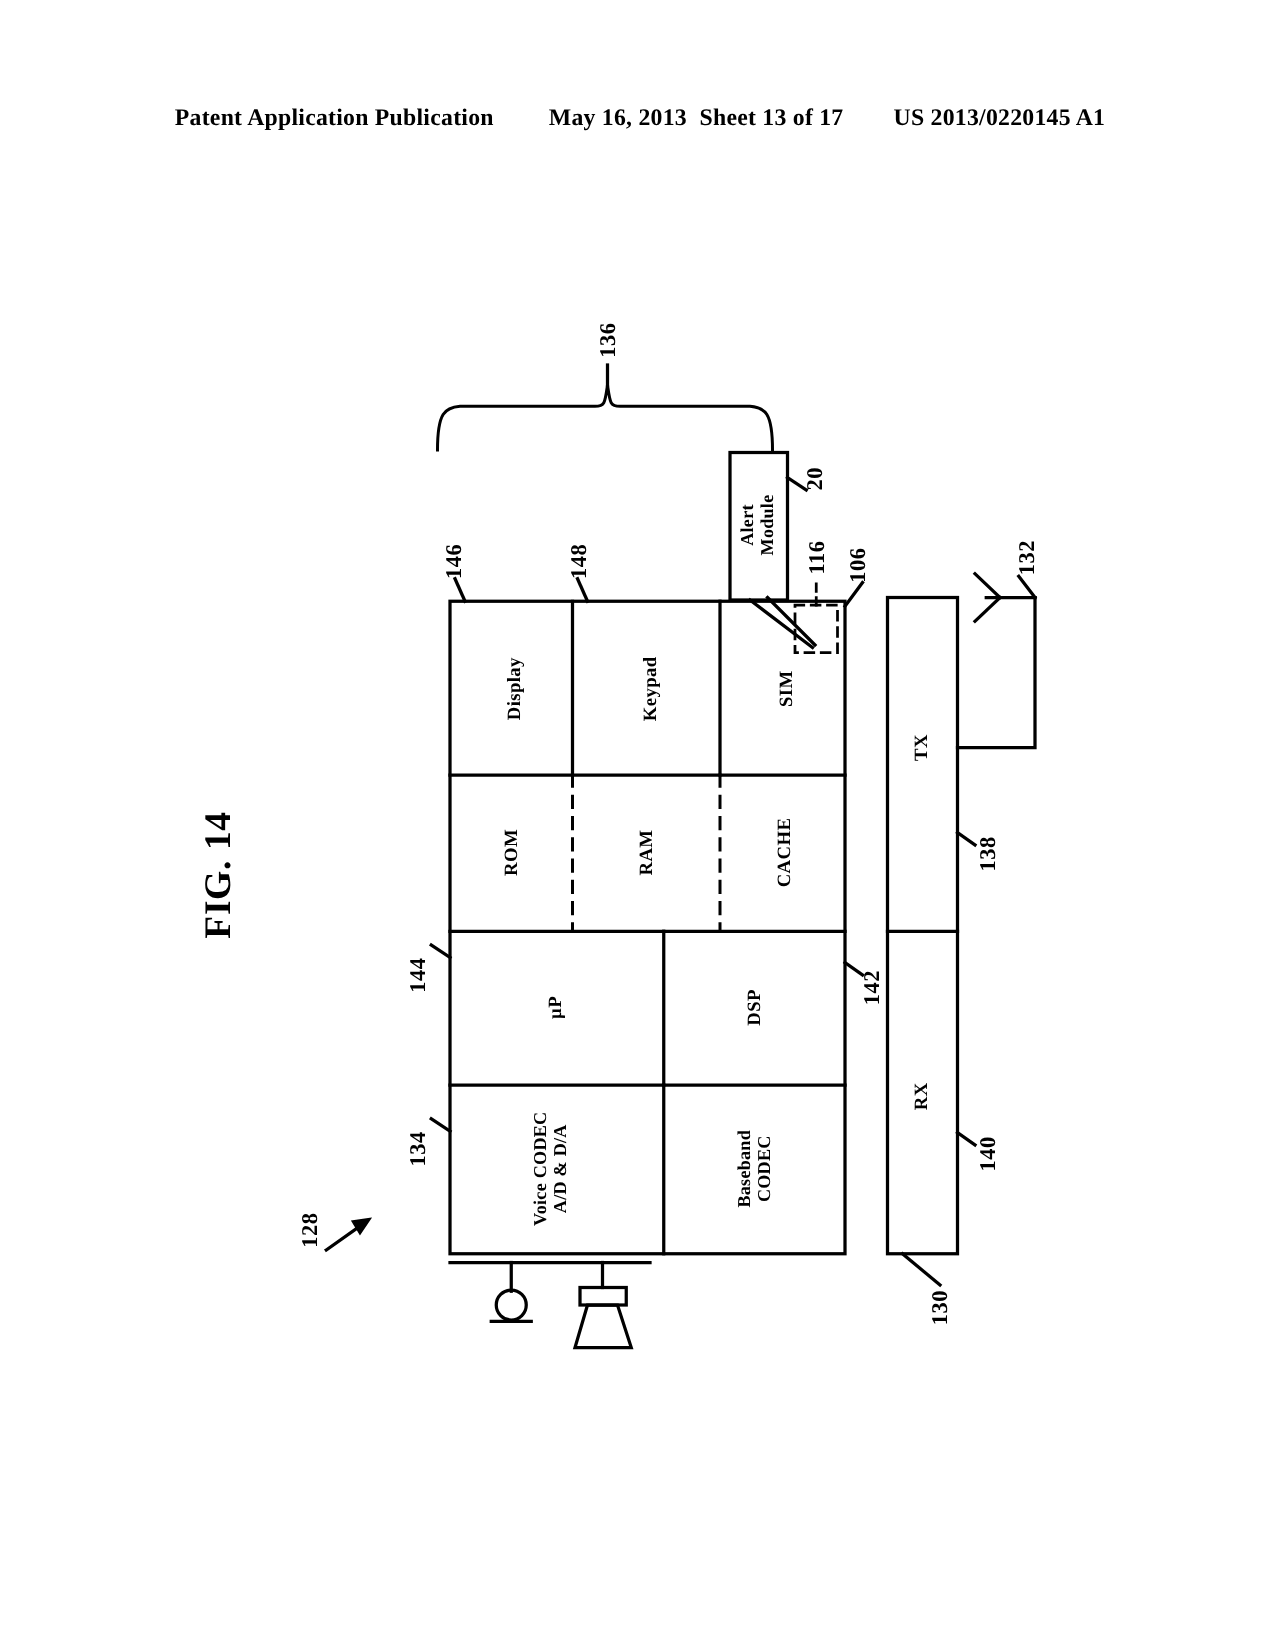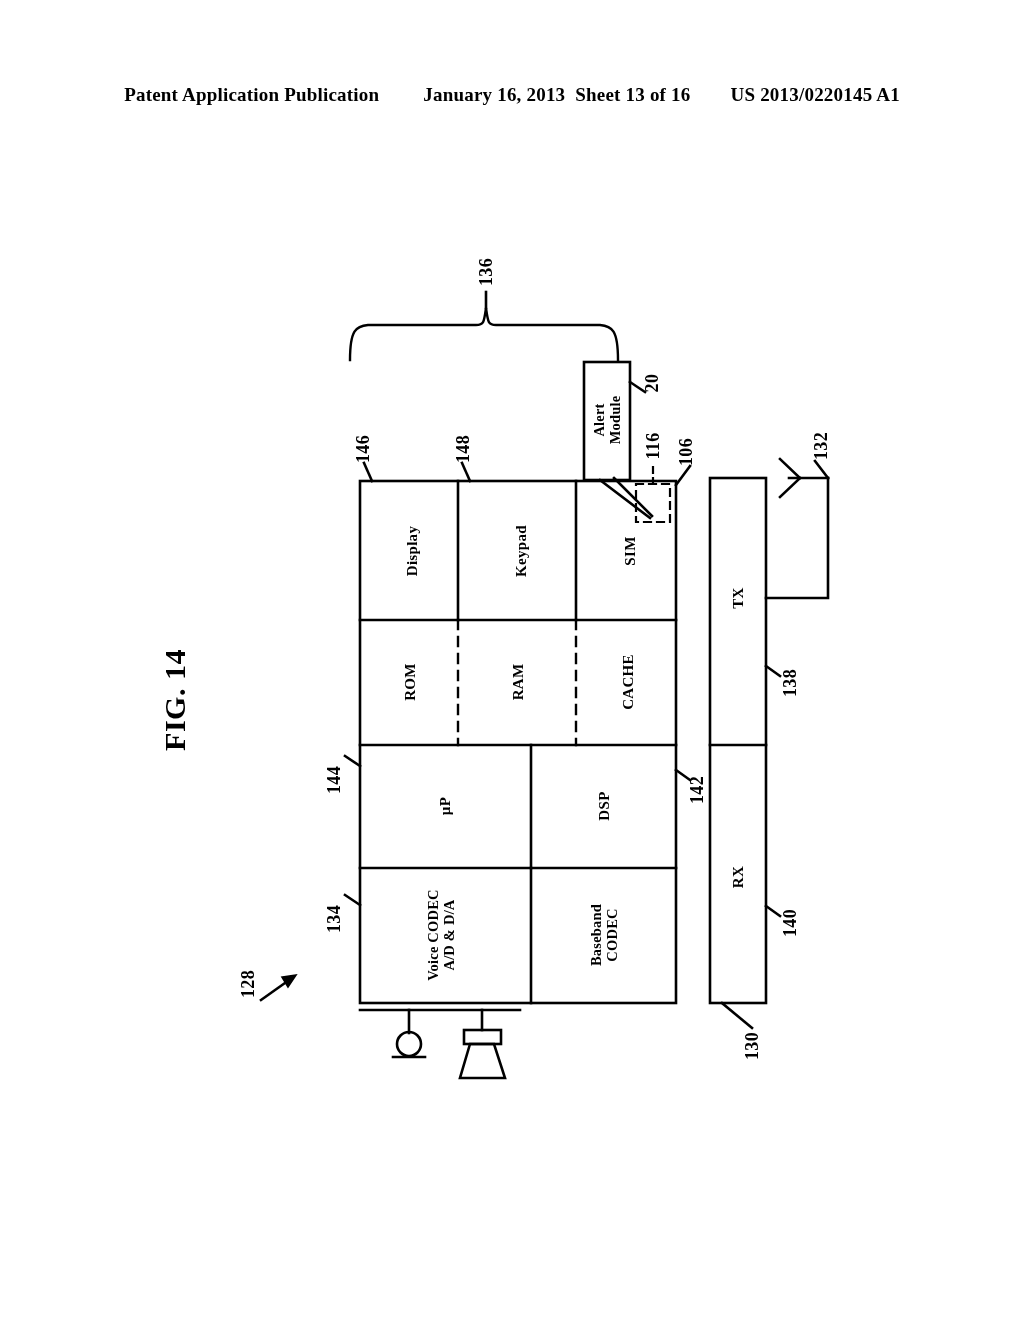--- a/index.html
+++ b/index.html
@@ -79,23 +79,23 @@
     font-size: 14.5px;
     letter-spacing: 0.2px;
   }
 </style>
 </head>
 <body>
 
 <div id="page-header">
   <span class="hdr-seg">Patent Application Publication</span>
   <span class="gap-lg"></span>
-  <span class="hdr-seg">January 16, 2013</span>
+  <span class="hdr-seg">May 16, 2013</span>
   <span class="gap-sm"></span>
-  <span class="hdr-seg">Sheet 13 of 16</span>
+  <span class="hdr-seg">Sheet 13 of 17</span>
   <span class="gap-md"></span>
   <span class="hdr-seg">US 2013/0220145 A1</span>
 </div>
 
 <div id="figure">
 
   <svg width="1024" height="1320" viewBox="0 0 1024 1320">
     <g fill="none" stroke="#000" stroke-width="2.6" stroke-linecap="square">
 
       <rect x="360" y="481" width="316" height="522"></rect>

